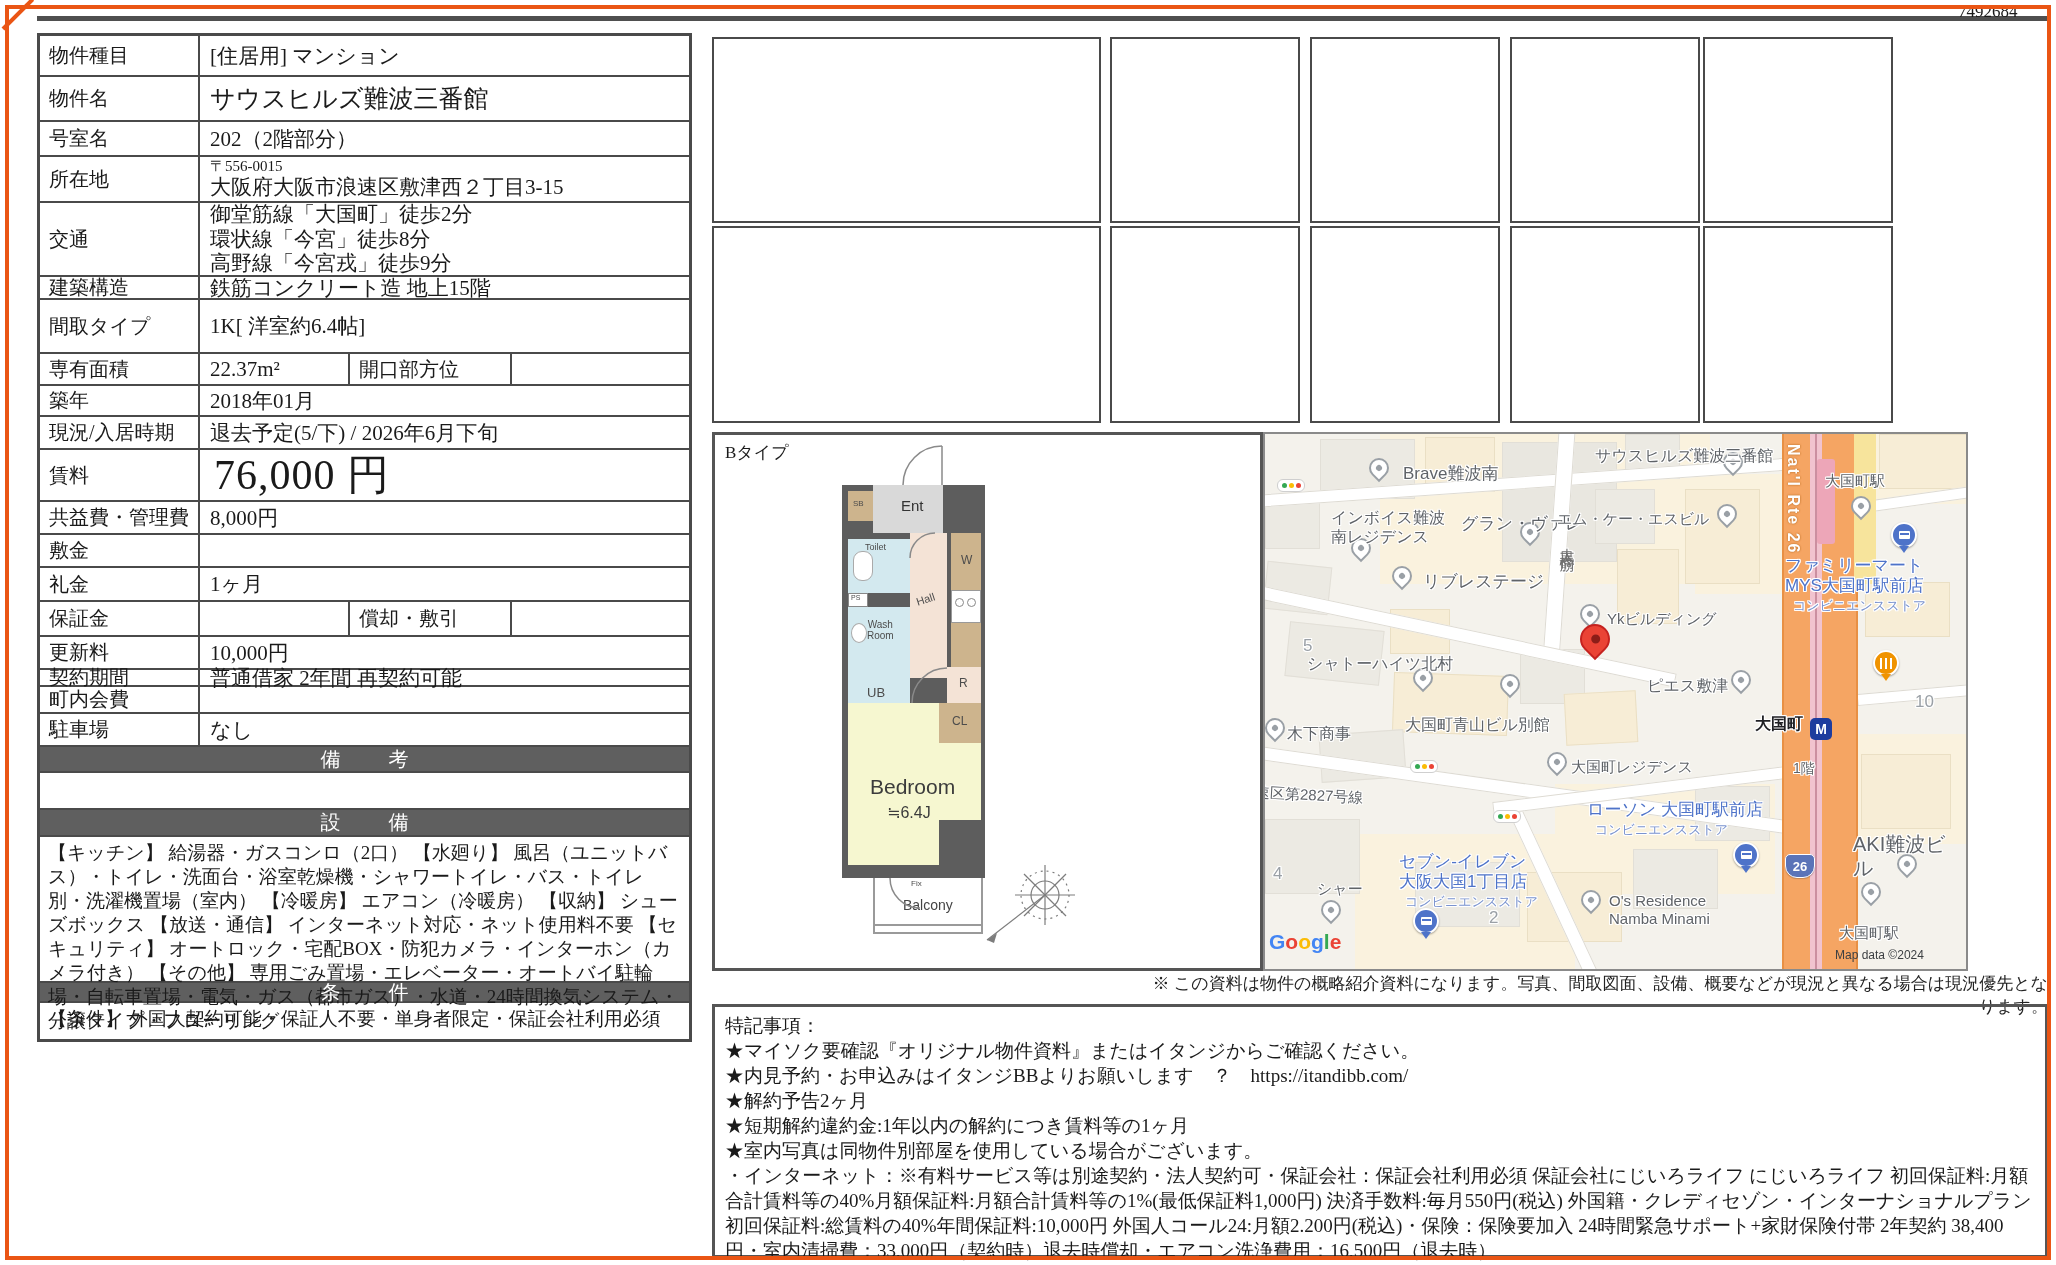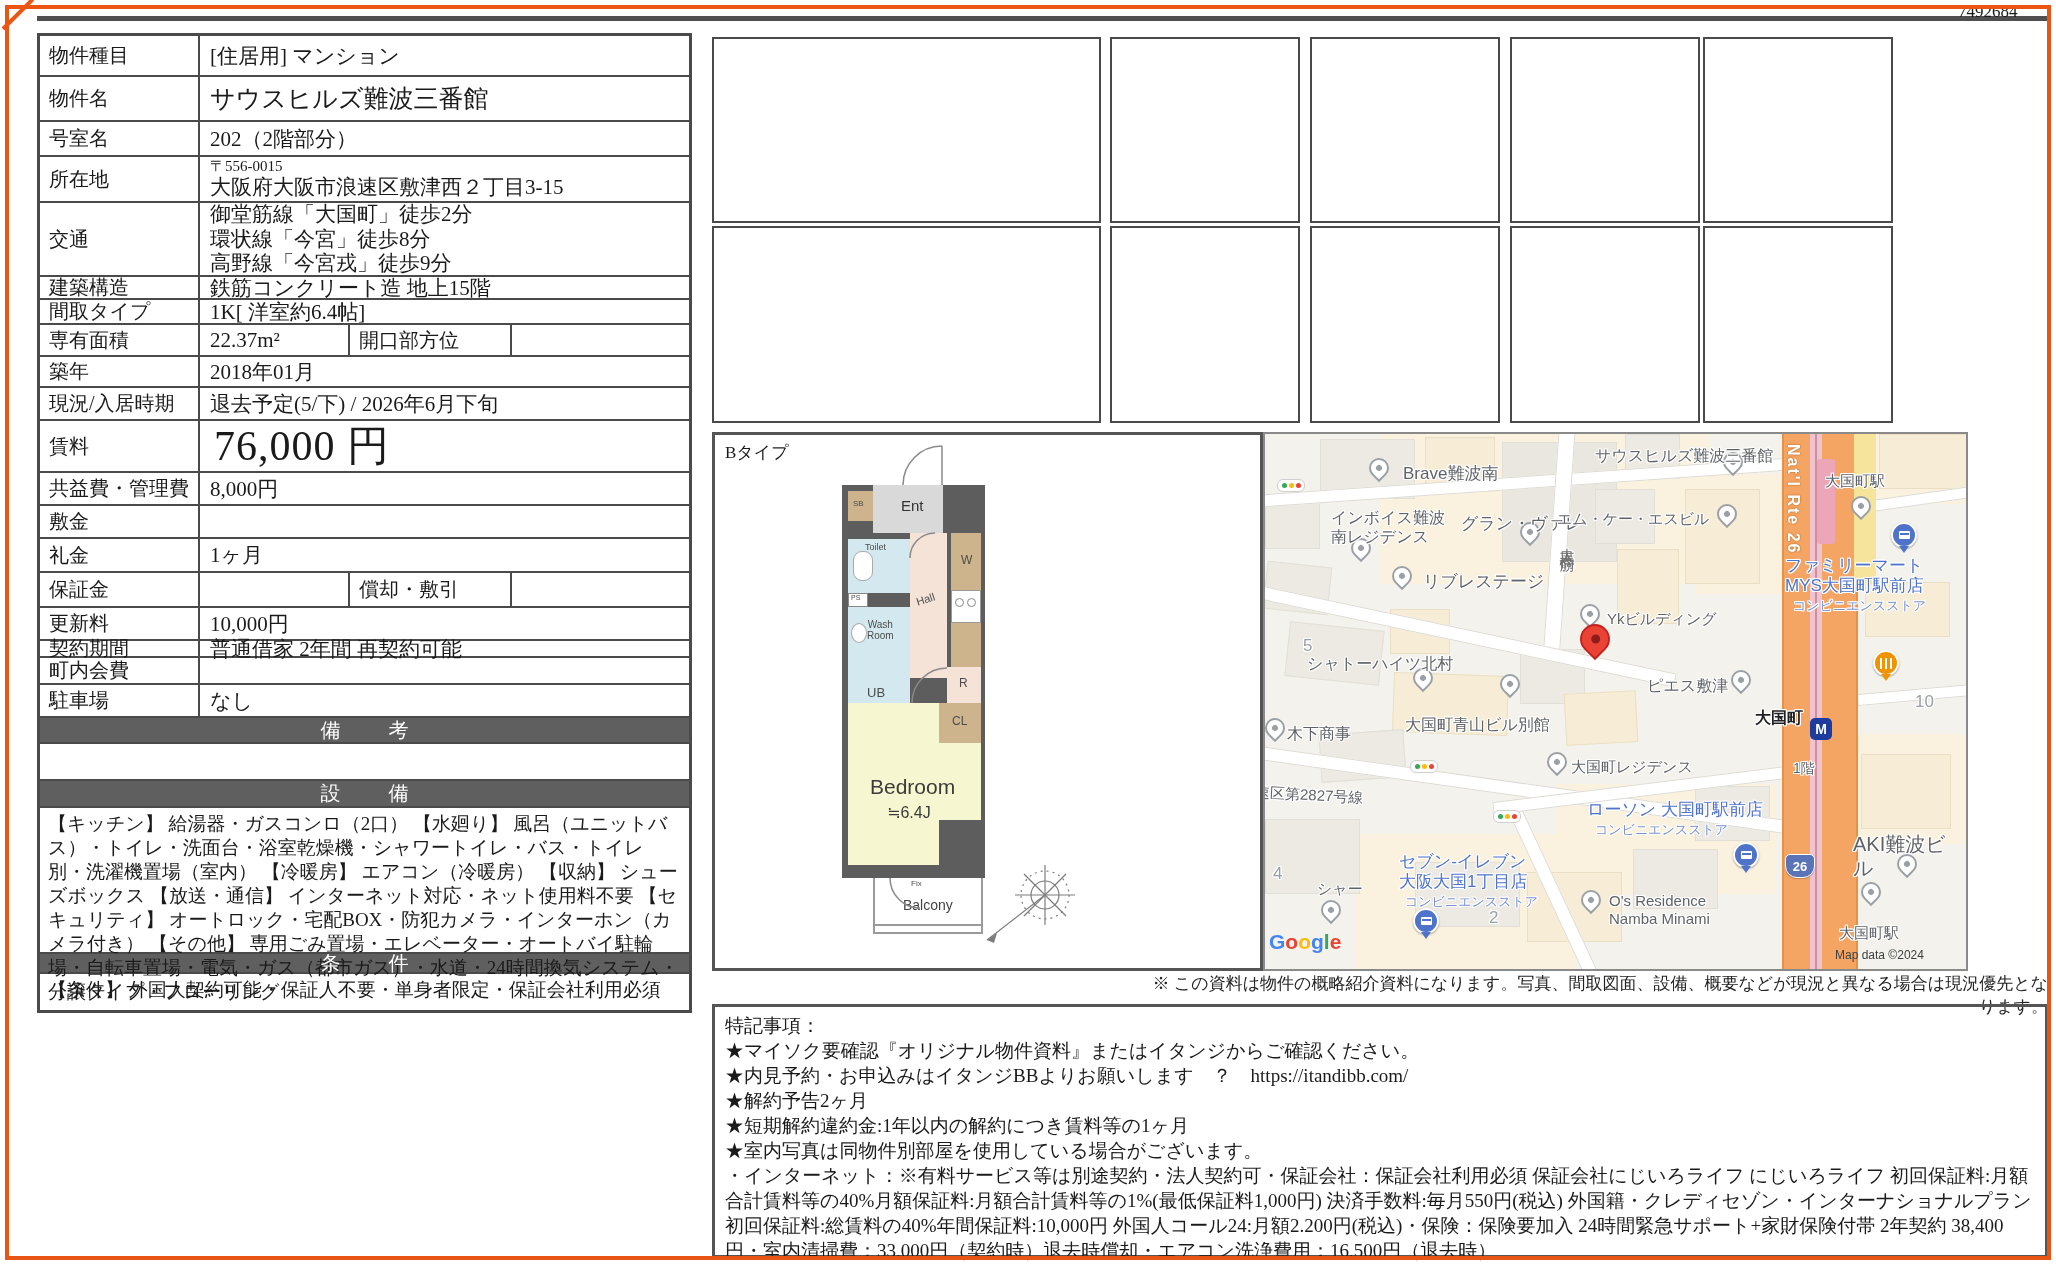--- a/index.html
+++ b/index.html
@@ -131,21 +131,21 @@
       <div class="tval tcol">
         <span>御堂筋線「大国町」徒歩2分</span>
         <span>環状線「今宮」徒歩8分</span>
         <span>高野線「今宮戎」徒歩9分</span>
       </div>
     </div>
     <div class="trow" style="height:23px">
       <div class="tlabel">建築構造</div>
       <div class="tval">鉄筋コンクリート造 地上15階</div>
     </div>
-    <div class="trow" style="height:25px">
+    <div class="trow" style="height:54px">
       <div class="tlabel">間取タイプ</div>
       <div class="tval">1K[ 洋室約6.4帖]</div>
     </div>
     <div class="trow" style="height:32px">
       <div class="tlabel">専有面積</div>
       <div class="tval tval2">22.37m²</div>
       <div class="tsublabel">開口部方位</div>
       <div class="tsubval"></div>
     </div>
     <div class="trow" style="height:31px">
@@ -417,21 +417,21 @@
     <div class="mlabel halo" style="left:158px;top:138px;font-size:17px">リブレステージ</div>
     <div class="mlabel halo mstreet" style="left:293px;top:102px">大黒橋筋</div>
     <div class="mlabel halo" style="left:342px;top:176px">Ykビルディング</div>
     <div class="mlabel halo mnum" style="left:38px;top:202px">5</div>
     <div class="mlabel halo" style="left:42px;top:220px;font-size:16px">シャトーハイツ北村</div>
     <div class="mlabel halo" style="left:382px;top:242px;font-size:16px">ピエス敷津</div>
     <div class="mlabel halo mnum" style="left:650px;top:258px">10</div>
     <div class="mlabel halo" style="left:22px;top:290px;font-size:16px">木下商事</div>
     <div class="mlabel halo" style="left:140px;top:281px;font-size:16px">大国町青山ビル別館</div>
     <div class="mlabel halo" style="left:306px;top:324px">大国町レジデンス</div>
-    <div class="mlabel halo mdark" style="left:490px;top:274px">大国町</div>
+    <div class="mlabel halo mdark" style="left:490px;top:280px">大国町</div>
     <div class="metrobadge" style="left:545px;top:284px">M</div>
     <div class="mlabel halo" style="left:528px;top:326px;font-size:14px">1階</div>
     <div class="mlabel halo" style="left:-10px;top:352px;transform:rotate(3deg)">速区第2827号線</div>
     <div class="mlabel halo mblue" style="left:322px;top:366px">ローソン 大国町駅前店</div>
     <div class="mlabel halo msub" style="left:330px;top:388px">コンビニエンスストア</div>
     <div class="mlabel halo mblue pre" style="left:134px;top:418px">セブン-イレブン
 大阪大国1丁目店</div>
     <div class="mlabel halo msub" style="left:140px;top:460px">コンビニエンスストア</div>
     <div class="mlabel halo mnum" style="left:8px;top:430px">4</div>
     <div class="mlabel halo" style="left:52px;top:446px">シャー</div>

